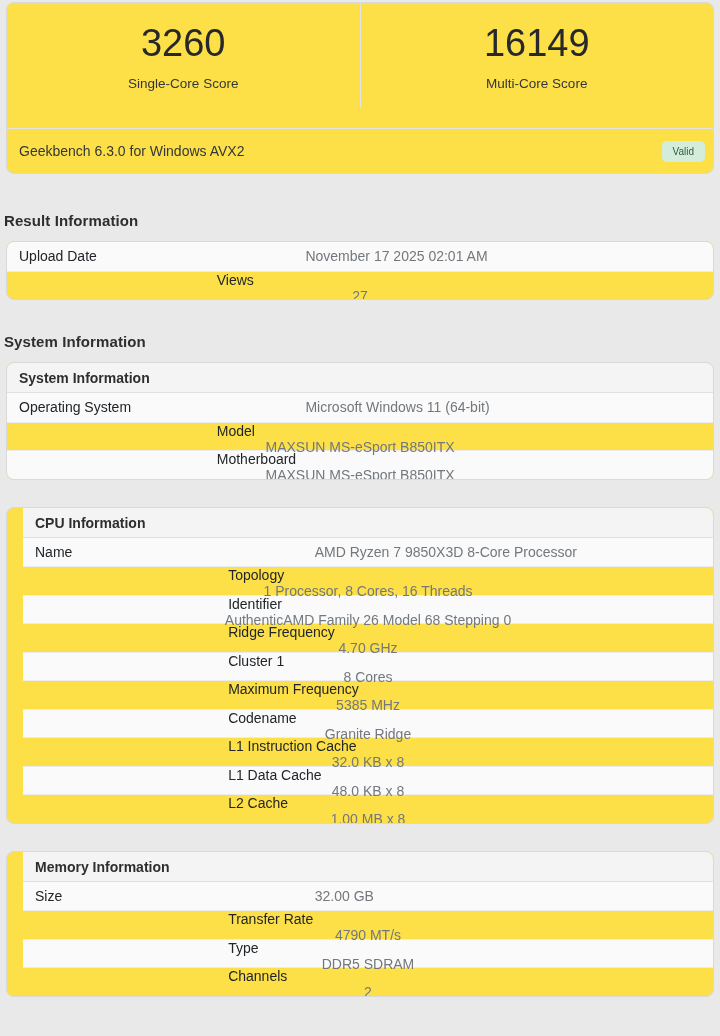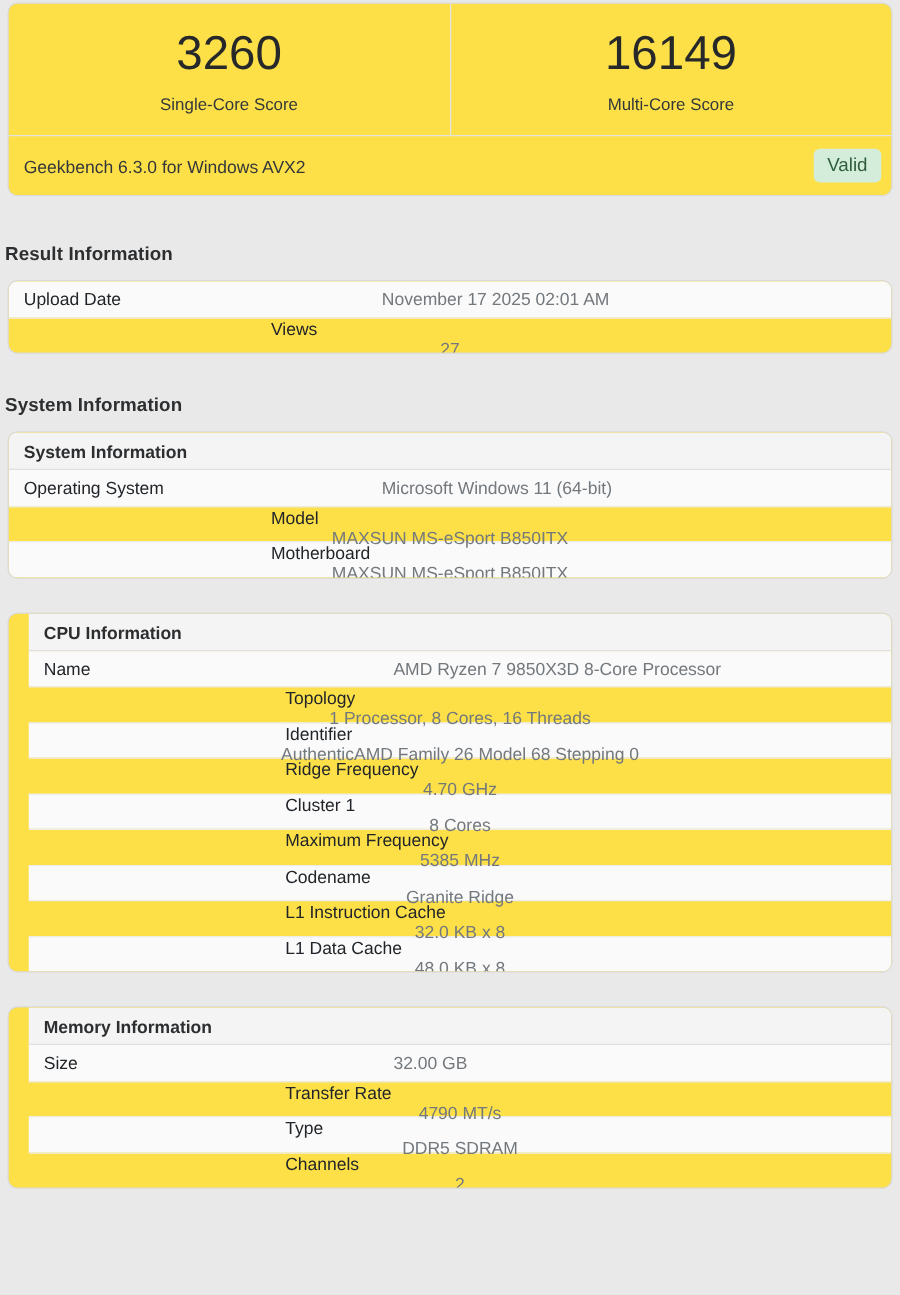--- a/index.html
+++ b/index.html
@@ -32,26 +32,27 @@
   .score-cell.left { border-right: 1px solid #e3e3e3; }
   .score-value { font-size: 38px; color: #26282a; line-height: 1; }
   .score-label { font-size: 13.5px; color: #33373a; margin-top: 14px; }
   .score-footer {
     border-top: 1px solid #e3e3e3;
     display: flex;
     align-items: center;
     justify-content: space-between;
     padding: 10px 8px 10px 12px;
     min-height: 45px;
+    margin-top: 20px;
   }
   .platform-text { font-size: 14px; color: #33373a; }
   .valid-badge {
     background: #d4edda;
     color: #2f5e3c;
-    font-size: 15px;
+    font-size: 10px;
     padding: 5px 11px;
     border-radius: 5px;
   }
   
   .section-heading {
     font-size: 15px;
     font-weight: bold;
     color: #2c2e30;
     margin: 38px 0 12px 4px;
     letter-spacing: 0.1px;
@@ -166,20 +167,24 @@
       <div class="tvalue">Granite Ridge</div>
     </div>
     <div class="trow">
       <div class="tlabel">L1 Instruction Cache</div>
       <div class="tvalue">32.0 KB x 8</div>
     </div>
     <div class="trow">
       <div class="tlabel">L1 Data Cache</div>
       <div class="tvalue">48.0 KB x 8</div>
     </div>
+    <div class="trow">
+      <div class="tlabel">L2 Cache</div>
+      <div class="tvalue">1.00 MB x 8</div>
+    </div>
   </div>
 </div>
 
 <div class="card gap">
   <div class="thead">Memory Information</div>
   <div class="tbody">
     <div class="trow">
       <div class="tlabel">Size</div>
       <div class="tvalue">32.00 GB</div>
     </div>

